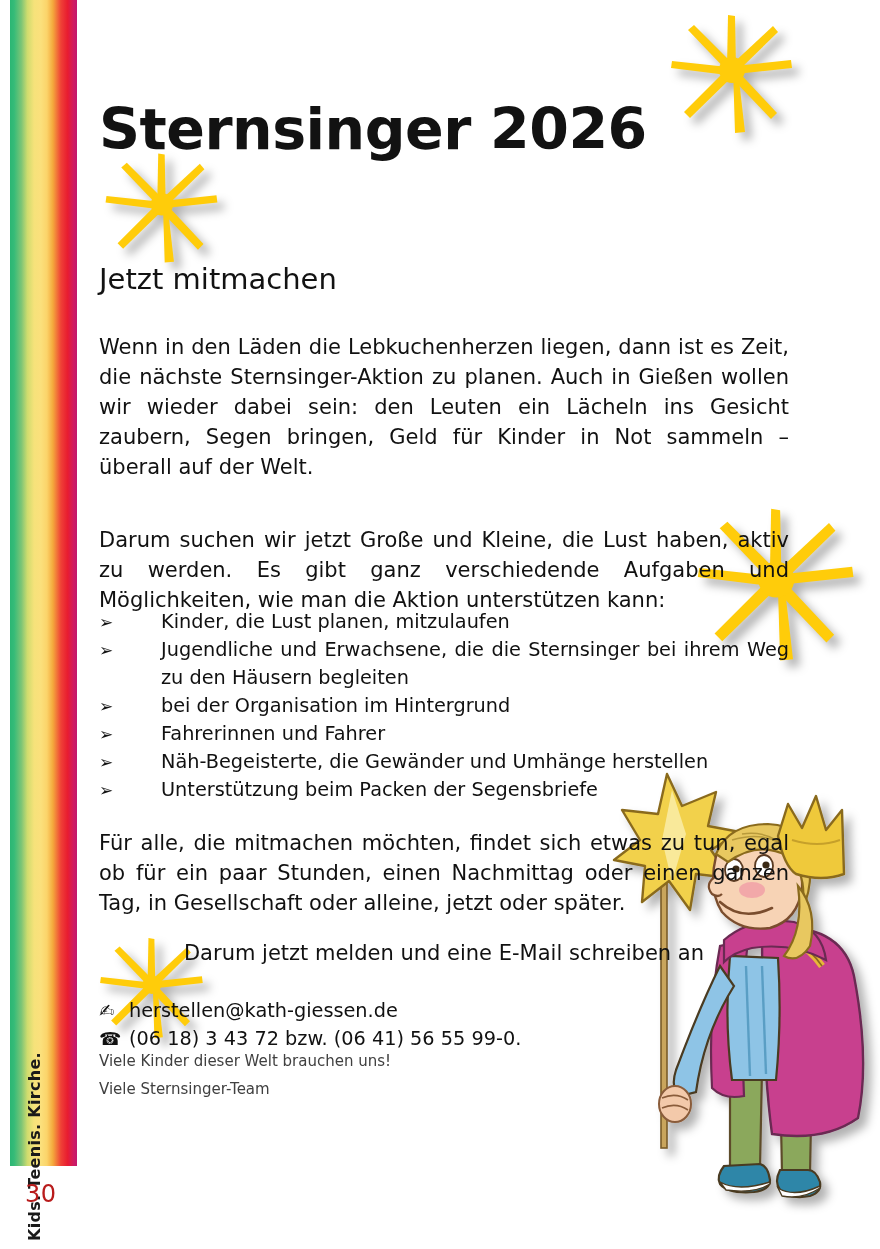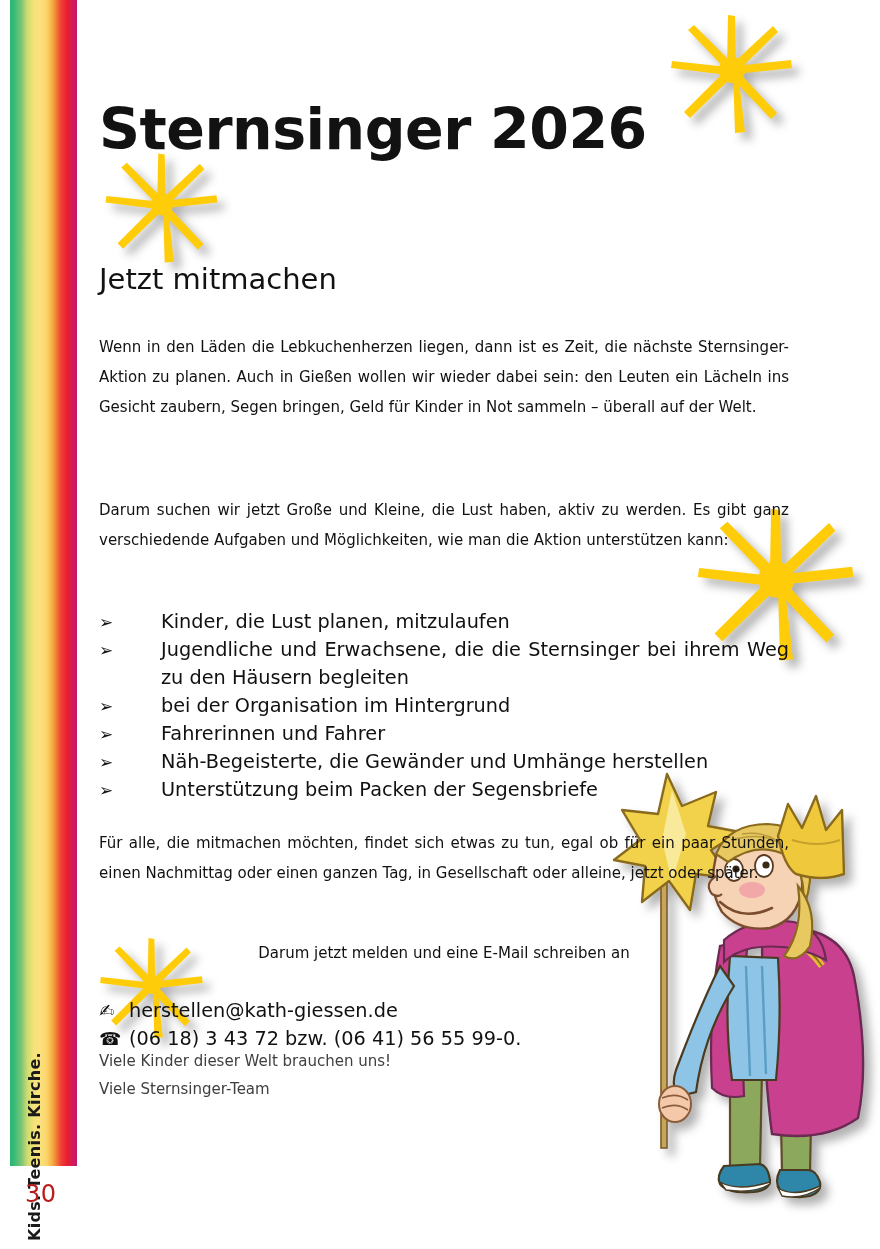--- a/index.html
+++ b/index.html
@@ -113,30 +113,30 @@
     color: #121212;
     z-index: 6;
   }
 
   .body-block {
     position: absolute;
     left: 99px;
     width: 690px;
     z-index: 6;
     font-family: "DejaVu Sans", sans-serif;
-    font-size: 15px;
+    font-size: 21px;
     line-height: 30px;
     color: #111111;
     text-align: justify;
     text-justify: inter-word;
   }
   .body-block.left-align { text-align: center; }
 
   .p1 { top: 332px; }
-  .p2 { top: 495px; }
+  .p2 { top: 525px; }
   .p3 { top: 828px; }
   .p4 { top: 938px; }
 
   
   .bullets {
     position: absolute;
     left: 99px;
     top: 608px;
     width: 690px;
     z-index: 6;

